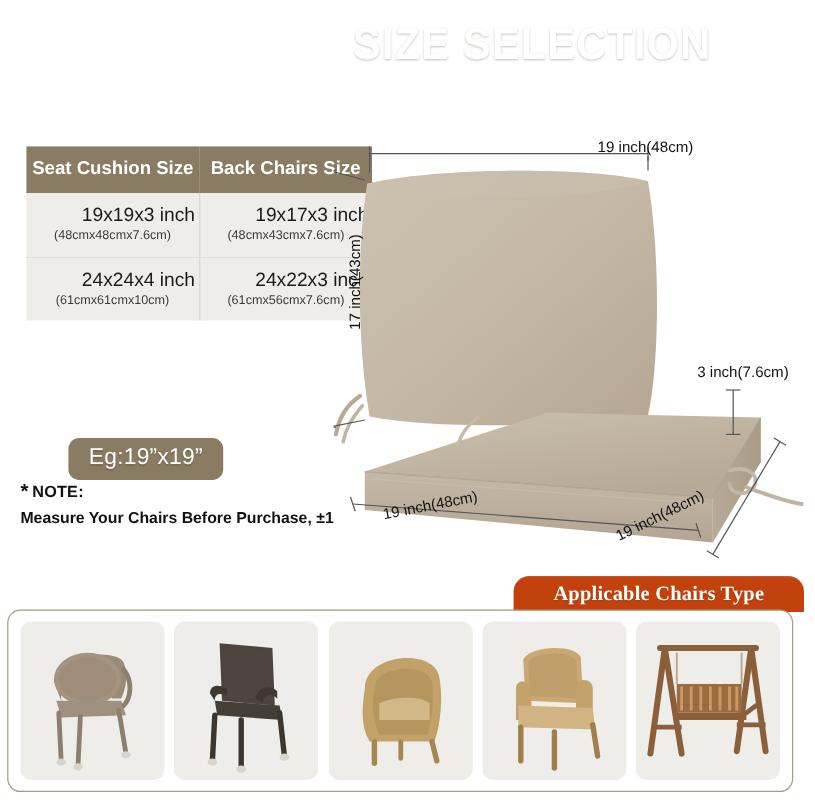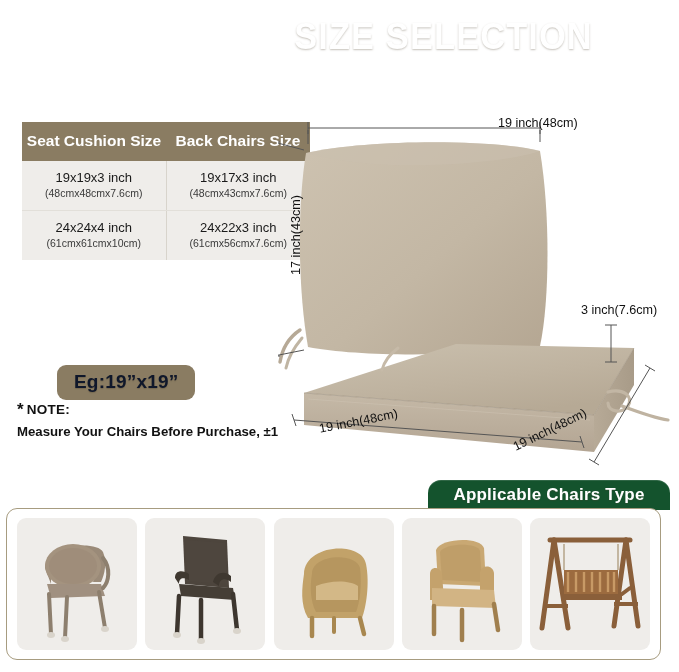--- a/index.html
+++ b/index.html
@@ -35,28 +35,28 @@
     line-height:1.18;padding:10px 4px 11px;text-align:center;
     border:none;
   }
   .size-table td{
     background:#efedea;text-align:center;padding:9px 3px 9px;
     border-bottom:1px solid #e2dfd9;
     border-right:1px solid #d8d4cc;
   }
   .size-table td:last-child{border-right:none;}
   .size-table tr:last-child td{border-bottom:none;margin-left:12px;}
-  .cell-in{font-size:13px;color:#1a1a1a;line-height:1.2;}
+  .cell-in{font-size:16px;color:#1a1a1a;line-height:1.2;text-align:right;}
   .cell-cm{font-size:10.5px;color:#3a3a3a;line-height:1.45;}
 
   
   .eg-pill{
     position:absolute;left:57px;top:365px;
-    background:#8a7c62;color:#0f172a;border-radius:9px;
-    padding:6px 17px 7px;font-size:19px;font-weight:bold;letter-spacing:.2px;
+    background:#8a7c62;color:#ffffff;border-radius:9px;
+    padding:6px 17px 7px;font-size:19px;font-weight:normal;letter-spacing:.2px;
     text-shadow:0 1px 1px rgba(80,68,50,.35);
   }
 
   
   .note{position:absolute;left:17px;top:400px;width:270px;}
   .note-head{font-size:13.5px;font-weight:bold;color:#111;letter-spacing:.2px;}
   .note-head .star{font-size:17px;font-weight:bold;vertical-align:-1px;margin-right:3px;}
   .note-body{font-size:13.2px;font-weight:bold;color:#111;line-height:1.42;margin-top:3px;}
 
   
@@ -68,23 +68,24 @@
   }
   #lbl-back-w{left:220px;top:16px;}
   #lbl-back-h{left:-22px;top:128px;transform:rotate(-90deg);transform-origin:center;}
   #lbl-thick{left:303px;top:203px;}
   #lbl-seat-w{left:40px;top:322px;transform:rotate(-11deg);transform-origin:left top;}
   #lbl-seat-d{left:233px;top:341px;transform:rotate(-26deg);transform-origin:left top;}
 
   
   .chairs-banner{
     position:absolute;left:428px;top:480px;width:242px;height:30px;
-    background:#14532d;border-radius:13px 13px 0 0;
+    background:#c2410c;border-radius:13px 13px 0 0;
     display:flex;align-items:center;justify-content:center;
     box-shadow:inset 0 1px 0 rgba(255,255,255,.12);
+    font-family:Liberation Serif, serif;
   }
   .chairs-banner-text{
     font-size:17px;font-weight:bold;color:#fff;letter-spacing:.2px;
     text-shadow:0 1px 1px rgba(80,68,50,.3);
   }
   .chairs-box{
     position:absolute;left:6px;top:508px;width:655px;height:152px;
     border:1.4px solid #a79c80;border-radius:11px;background:#ffffff;
     display:flex;align-items:center;justify-content:space-between;
     padding:0 10px;box-sizing:border-box;

